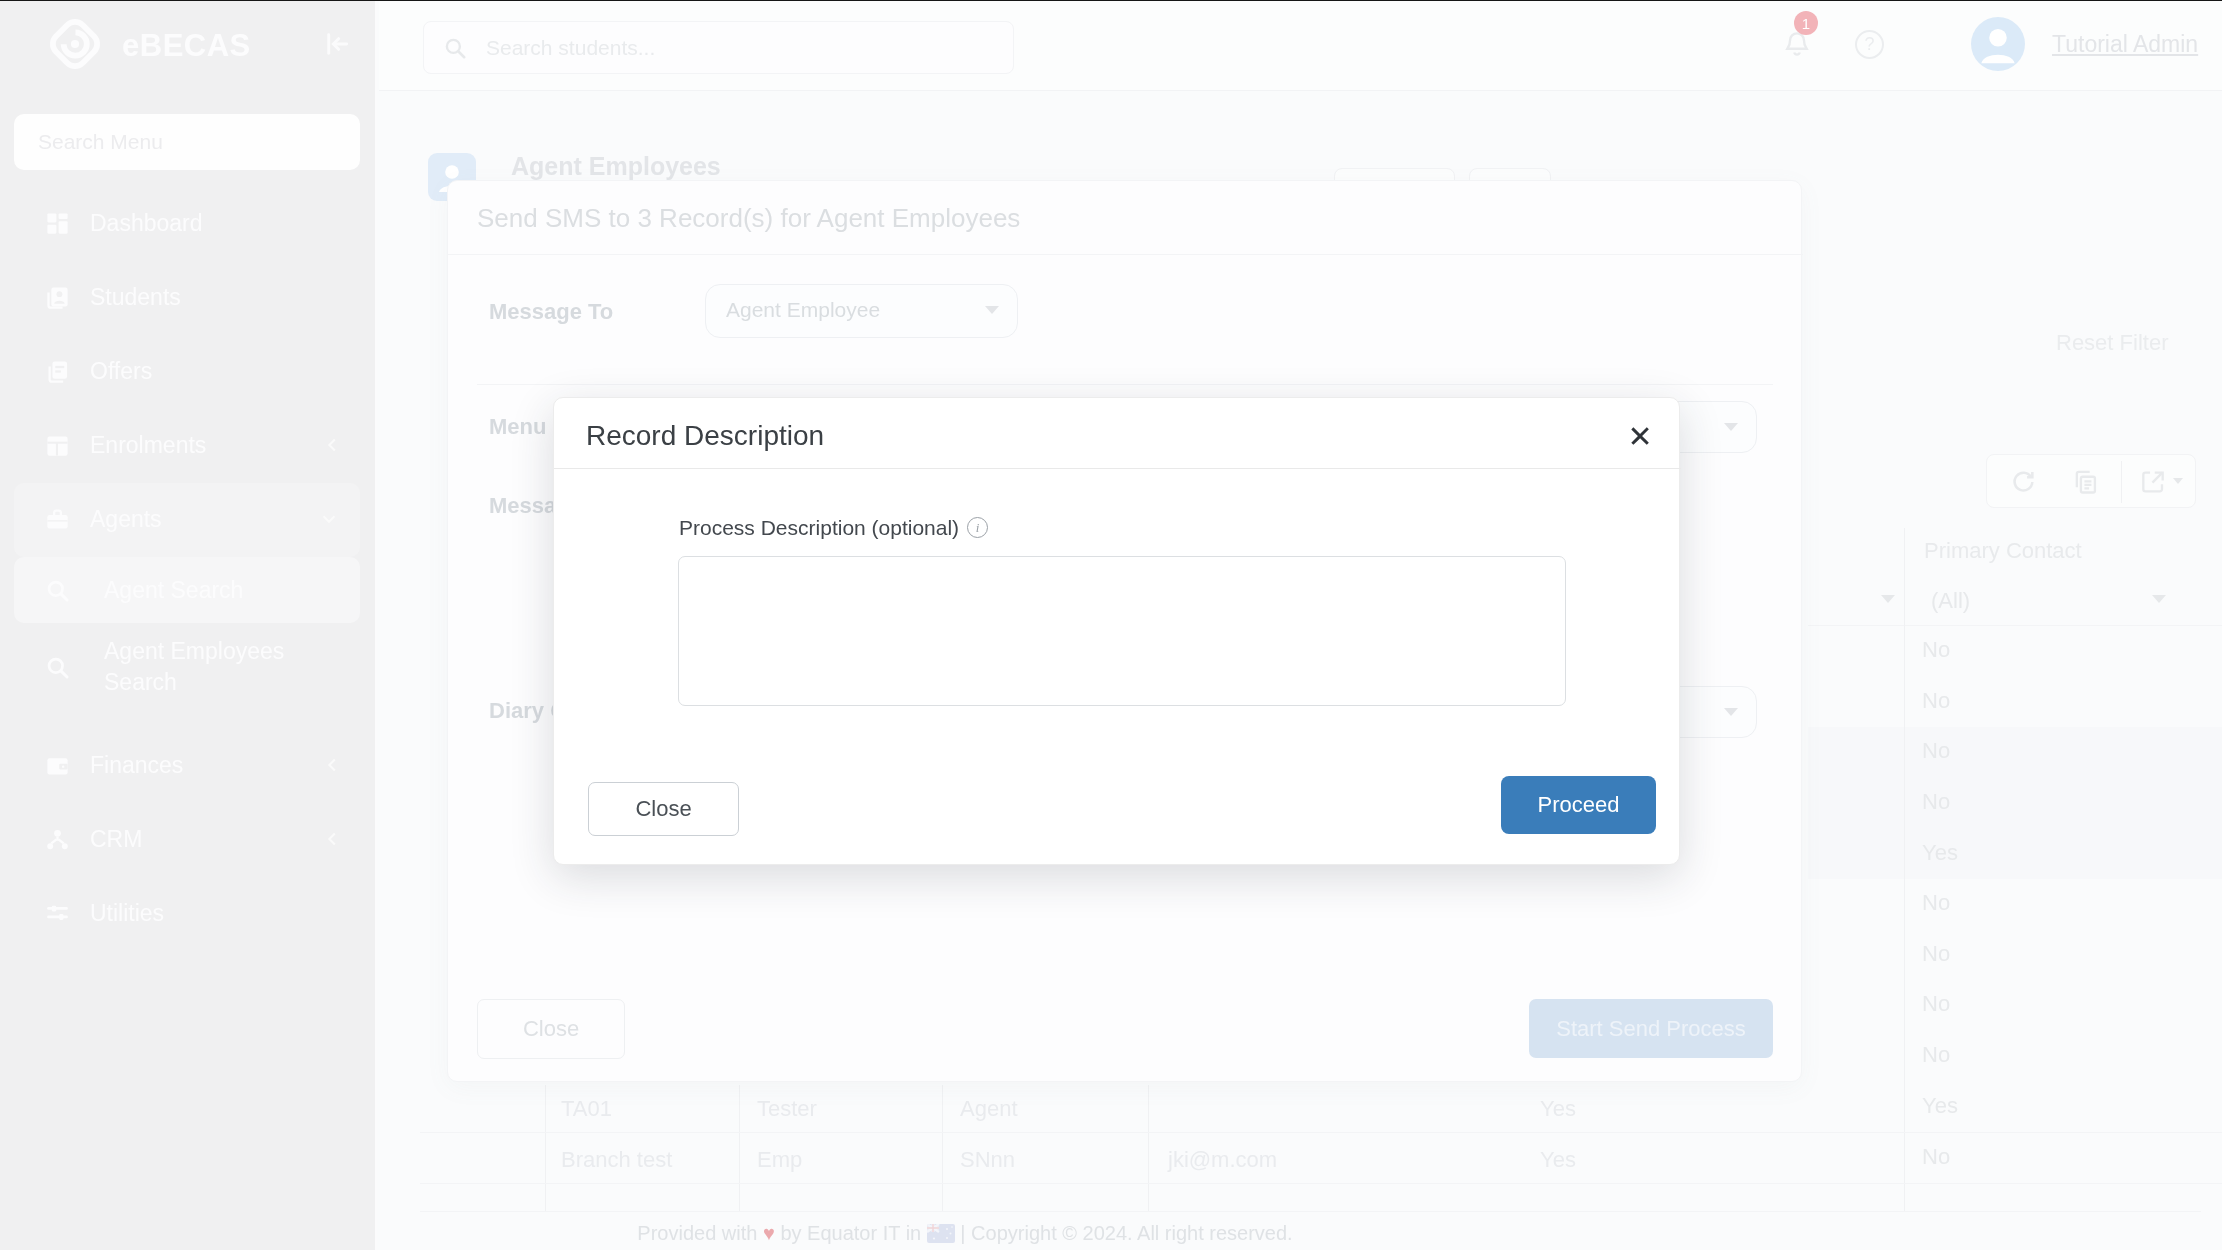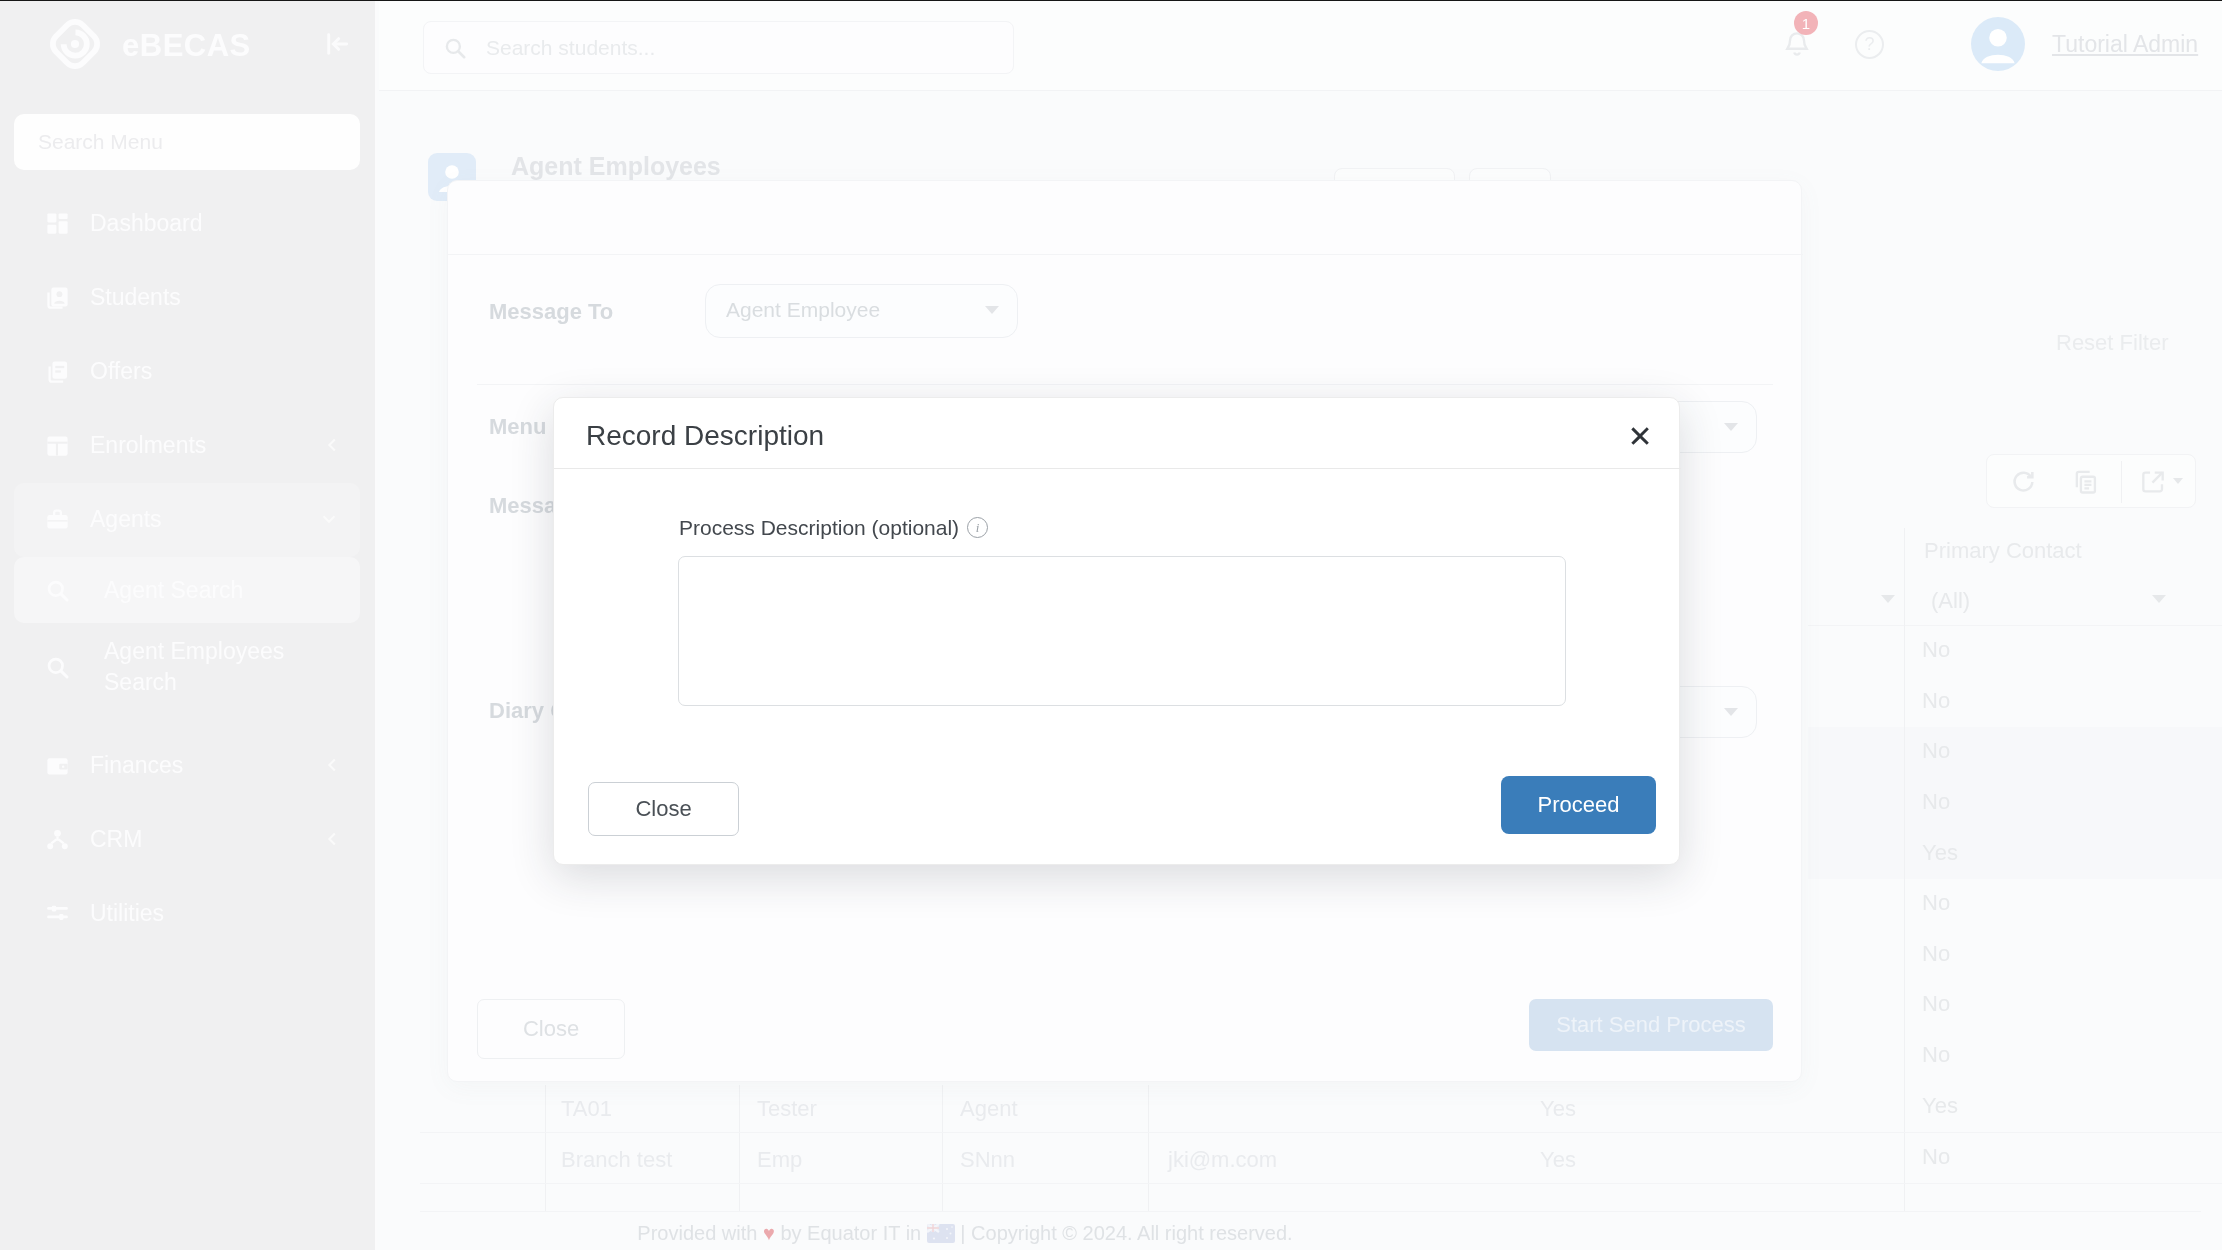--- a/index.html
+++ b/index.html
@@ -56,21 +56,21 @@
   
   .smodal { left:447px; top:180px; width:1355px; height:902px; background:#fdfdfe; border:1px solid #f3f4f6; border-radius:10px; box-shadow:0 6px 24px rgba(120,130,140,.05); }
   .smodal .title { position:absolute; left:29px; top:22px; font-size:26px; color:#dbdee1; }
   .sm-div { position:absolute; left:0; width:1355px; height:1px; background:#f3f4f6; }
   .sm-label { position:absolute; left:41px; font-size:22px; font-weight:bold; color:#d6dade; }
   .sm-select { position:absolute; border:1px solid #eef0f3; border-radius:15px; background:#fcfdfe; }
   .sm-select .val { position:absolute; left:20px; top:13px; font-size:21px; color:#d9dde0; }
   .sm-select .caret { position:absolute; right:18px; top:21px; border-top-color:#e3e5e8; }
   .sm-btn { position:absolute; display:flex; align-items:center; justify-content:center; font-size:22px; border-radius:7px; }
   .sm-close { left:29px; top:818px; width:148px; height:60px; border:1px solid #eef0f2; color:#dee1e4; background:#fdfdfe; }
-  .sm-start { left:1081px; top:818px; width:244px; height:52px; background:#d6e3f1; color:#eef3f9; border:none; }
+  .sm-start { left:1081px; top:818px; width:244px; height:59px; background:#d6e3f1; color:#eef3f9; border:none; }
 
   
   .pmodal { left:553px; top:397px; width:1127px; height:468px; background:#ffffff; border:1px solid #ececec; border-radius:10px; box-shadow:0 12px 44px rgba(40,45,55,.16); z-index:50; }
   .pmodal .title { position:absolute; left:32px; top:22px; font-size:28px; color:#3b4045; }
   .px { position:absolute; left:1062px; top:14px; width:48px; height:48px; border:none; background:transparent; color:#2f3338; font-size:30px; font-weight:300; cursor:pointer; }
   .px::after { content:"✕"; }
   .pm-div { position:absolute; left:0; top:70px; width:1127px; height:1px; background:#e9e9e9; }
   .pm-label { position:absolute; left:125px; top:118px; font-size:21px; color:#43484e; }
   .info { position:absolute; left:413px; top:119px; width:21px; height:21px; border:1.5px solid #9aa0a6; border-radius:50%; color:#9aa0a6; font-size:13px; display:flex; align-items:center; justify-content:center; }
   .info::after { content:"i"; font-style:italic; font-family:"Liberation Serif", serif; }
@@ -316,20 +316,21 @@
           <circle cx="7" cy="14.5" r="1.1" fill="#f3f5fa"></circle>
           <circle cx="20" cy="5" r="1" fill="#f3f5fa"></circle>
           <circle cx="23.5" cy="9.5" r="1" fill="#f3f5fa"></circle>
           <circle cx="20" cy="14" r="1" fill="#f3f5fa"></circle>
           <circle cx="25" cy="3" r=".8" fill="#f3f5fa"></circle>
         </svg></span>
     <span>| Copyright © 2024. All right reserved.</span>
   </div>
 
   <div class="abs smodal">
+    <div class="title">Send SMS to 3 Record(s) for Agent Employees</div>
     <div class="sm-div" style="top:73px;"></div>
     <div class="sm-label" style="top:118px;">Message To</div>
     <div class="sm-select" style="left:257px;top:103px;width:313px;height:54px;">
       <span class="val">Agent Employee</span>
       <span class="caret"></span>
     </div>
     <div class="sm-div" style="top:203px;left:29px;width:1296px;"></div>
     <div class="sm-label" style="top:233px;">Menu</div>
     <div class="sm-label" style="top:312px;">Messa</div>
     <div class="sm-label" style="top:517px;">Diary C</div>

